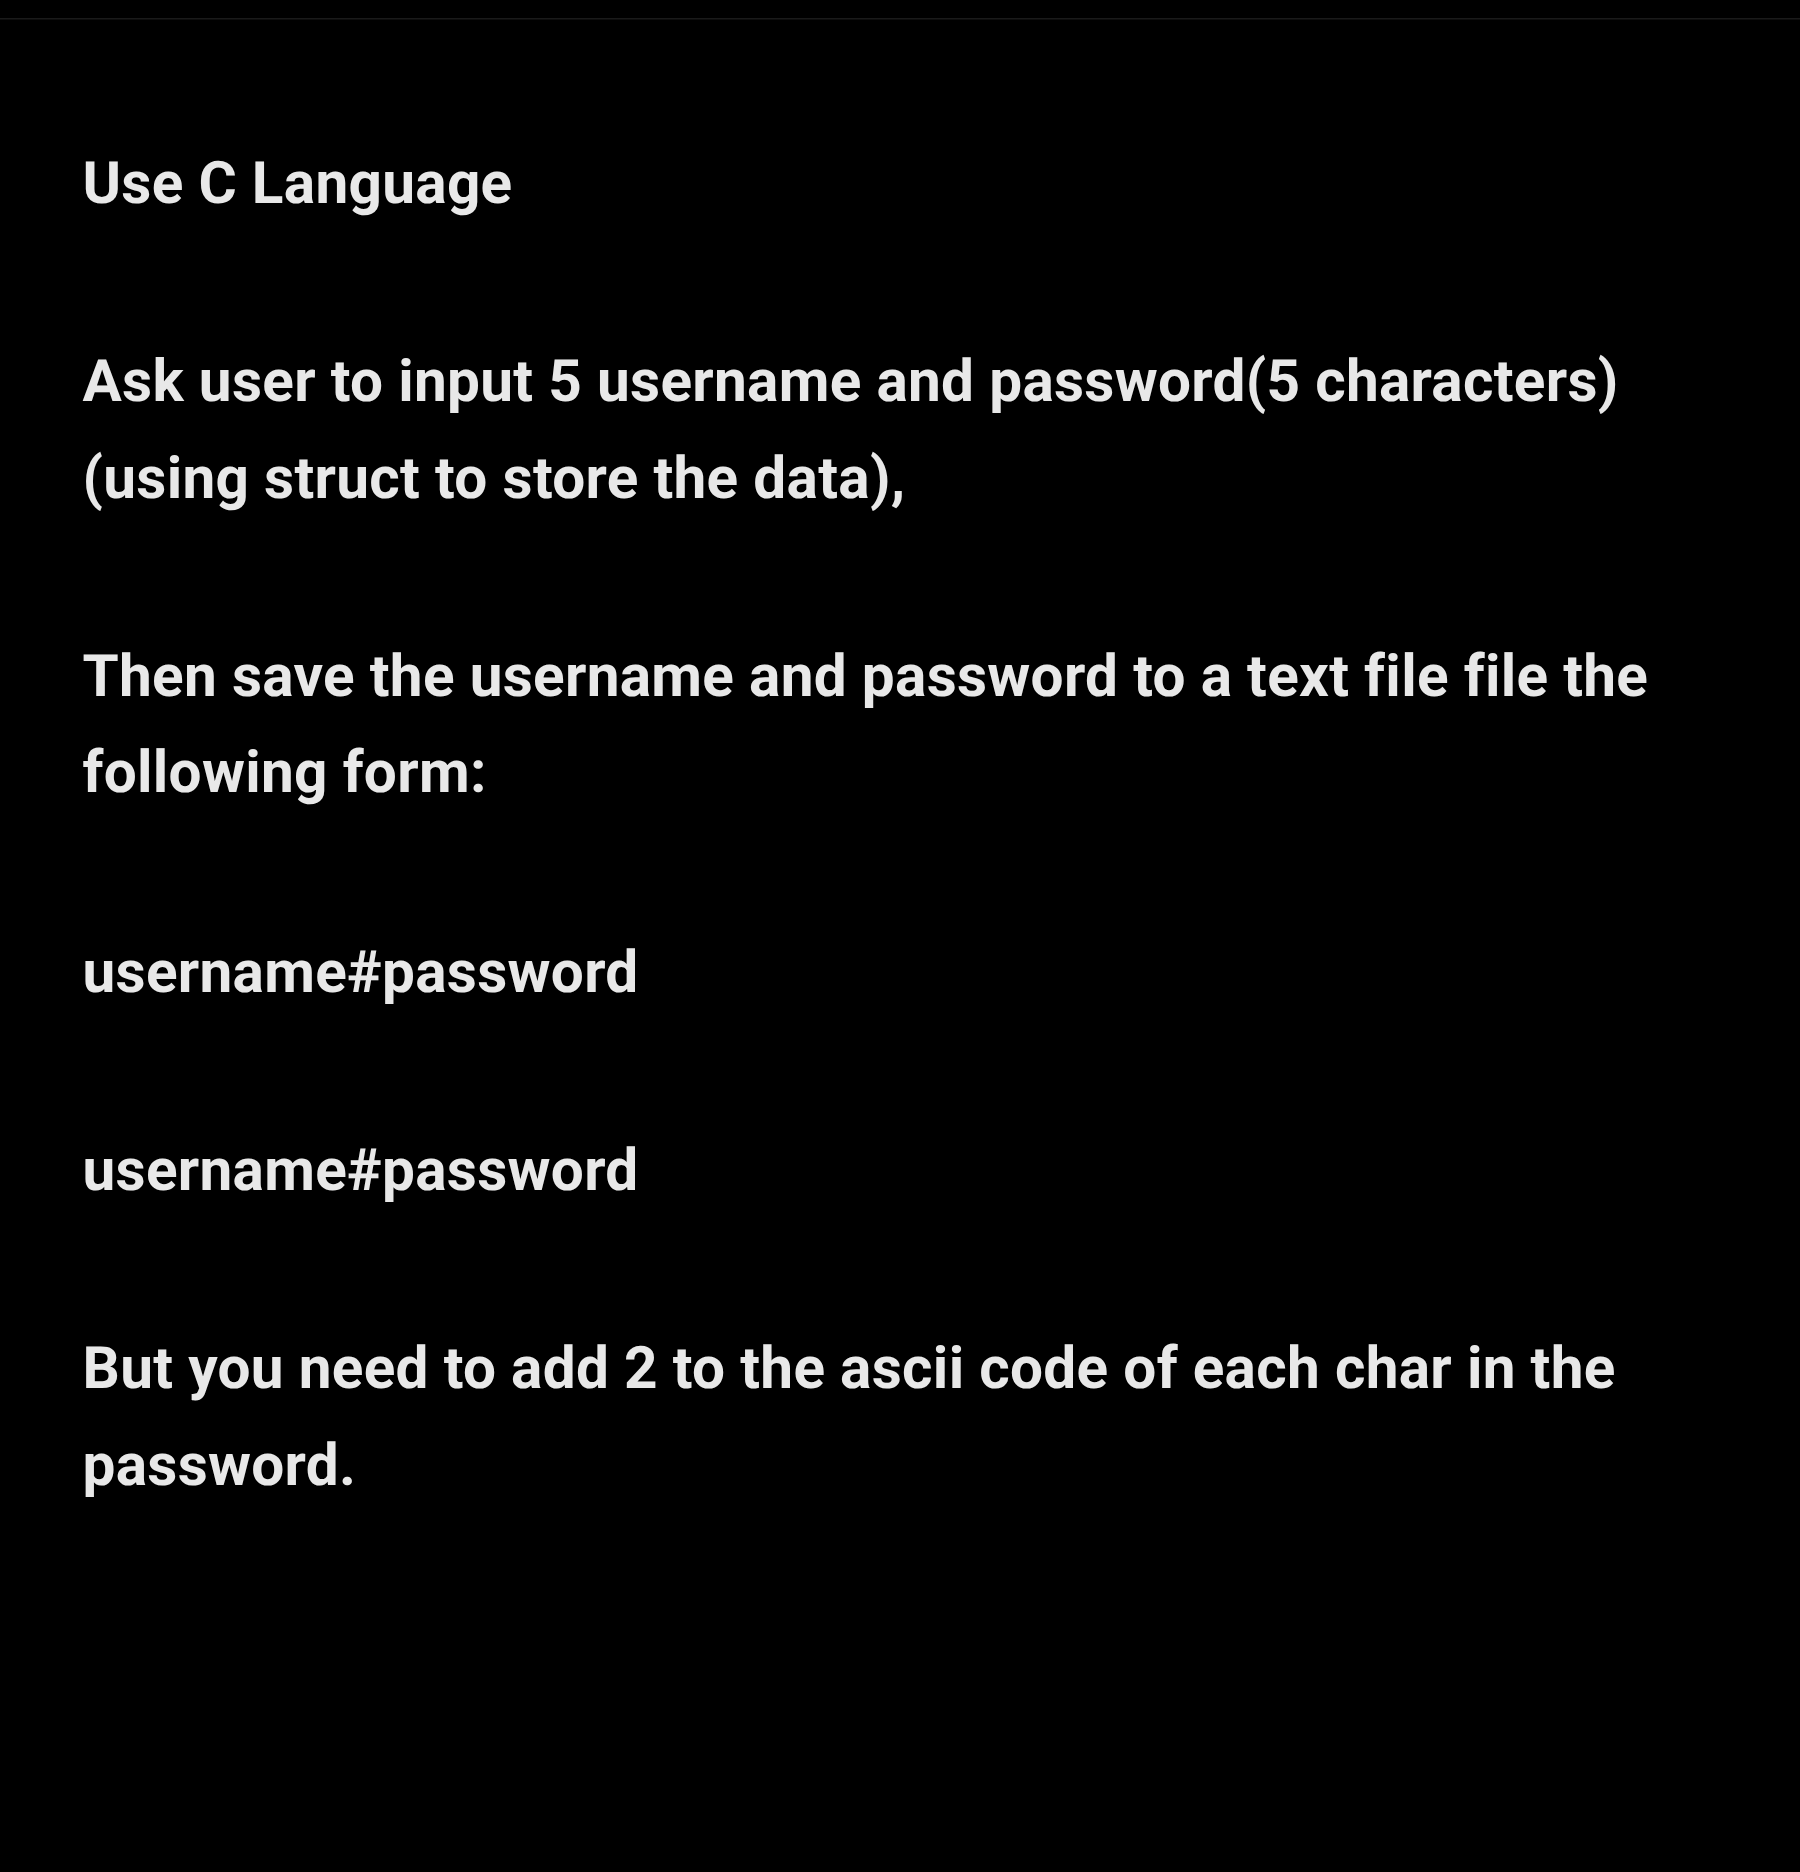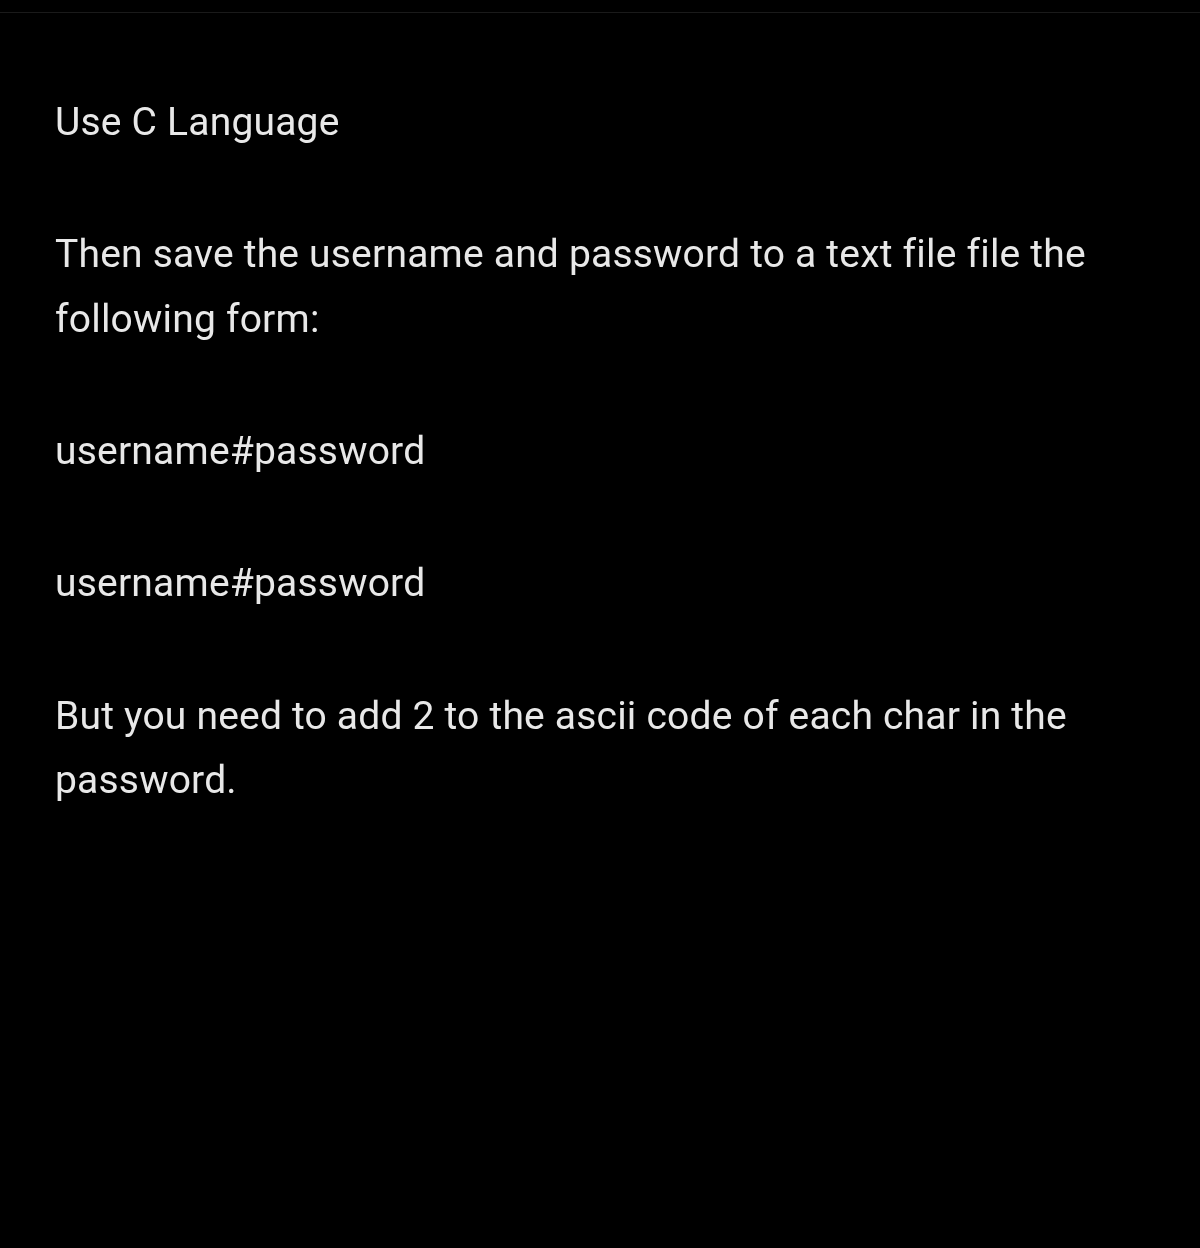--- a/index.html
+++ b/index.html
@@ -20,32 +20,33 @@
       position: absolute;
       top: 12px;
       left: 0;
       right: 0;
       height: 1px;
       background-color: #1a1a1a;
     }
     .paragraph {
       font-size: 39px;
       line-height: 1.65;
-      font-weight: 400;
+      font-weight: 700;
       letter-spacing: 0.2px;
       margin-bottom: 68px;
     }
     .paragraph:last-child {
       margin-bottom: 0;
     }
   </style>
 </head>
 <body>
 
 <div class="separator"></div>
 
 <div class="content">
   <p class="paragraph">Use C Language</p>
+  <p class="paragraph">Ask user to input 5 username and password(5 characters) (using struct to store the data),</p>
   <p class="paragraph">Then save the username and password to a text file file the following form:</p>
   <p class="paragraph">username#password</p>
   <p class="paragraph">username#password</p>
   <p class="paragraph">But you need to add 2 to the ascii code of each char in the password.</p>
 </div>
 
 </body></html>

